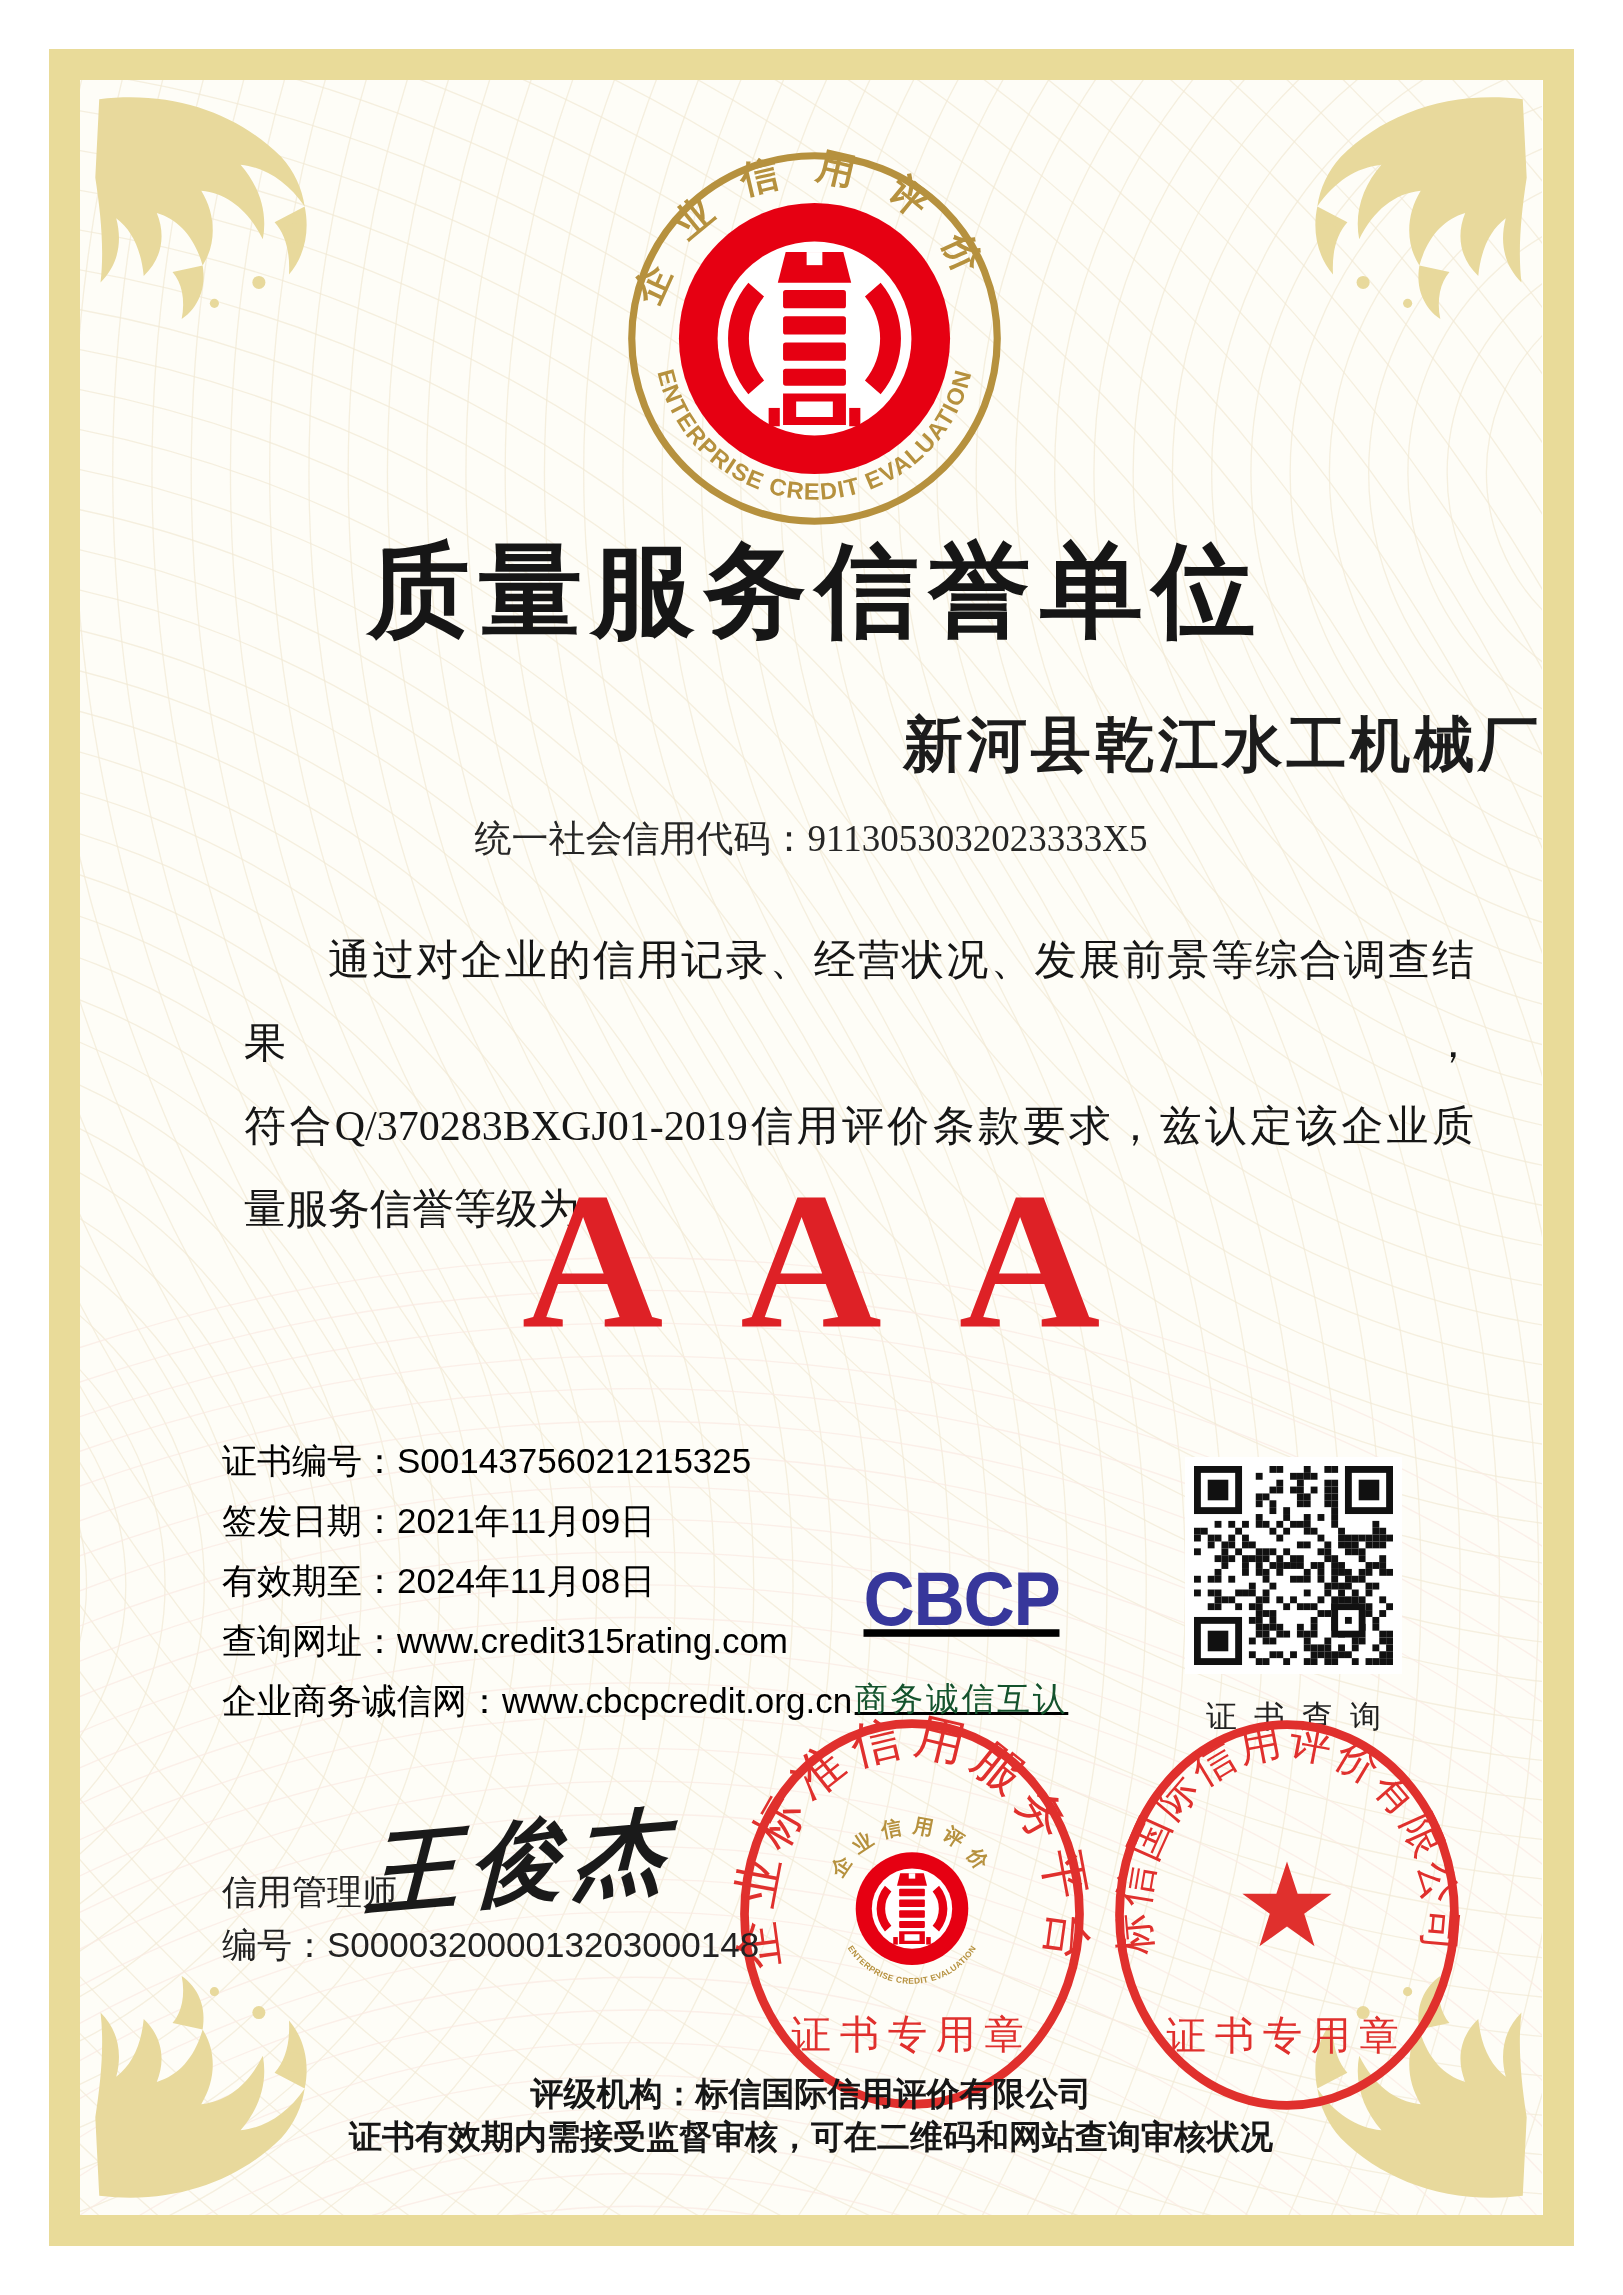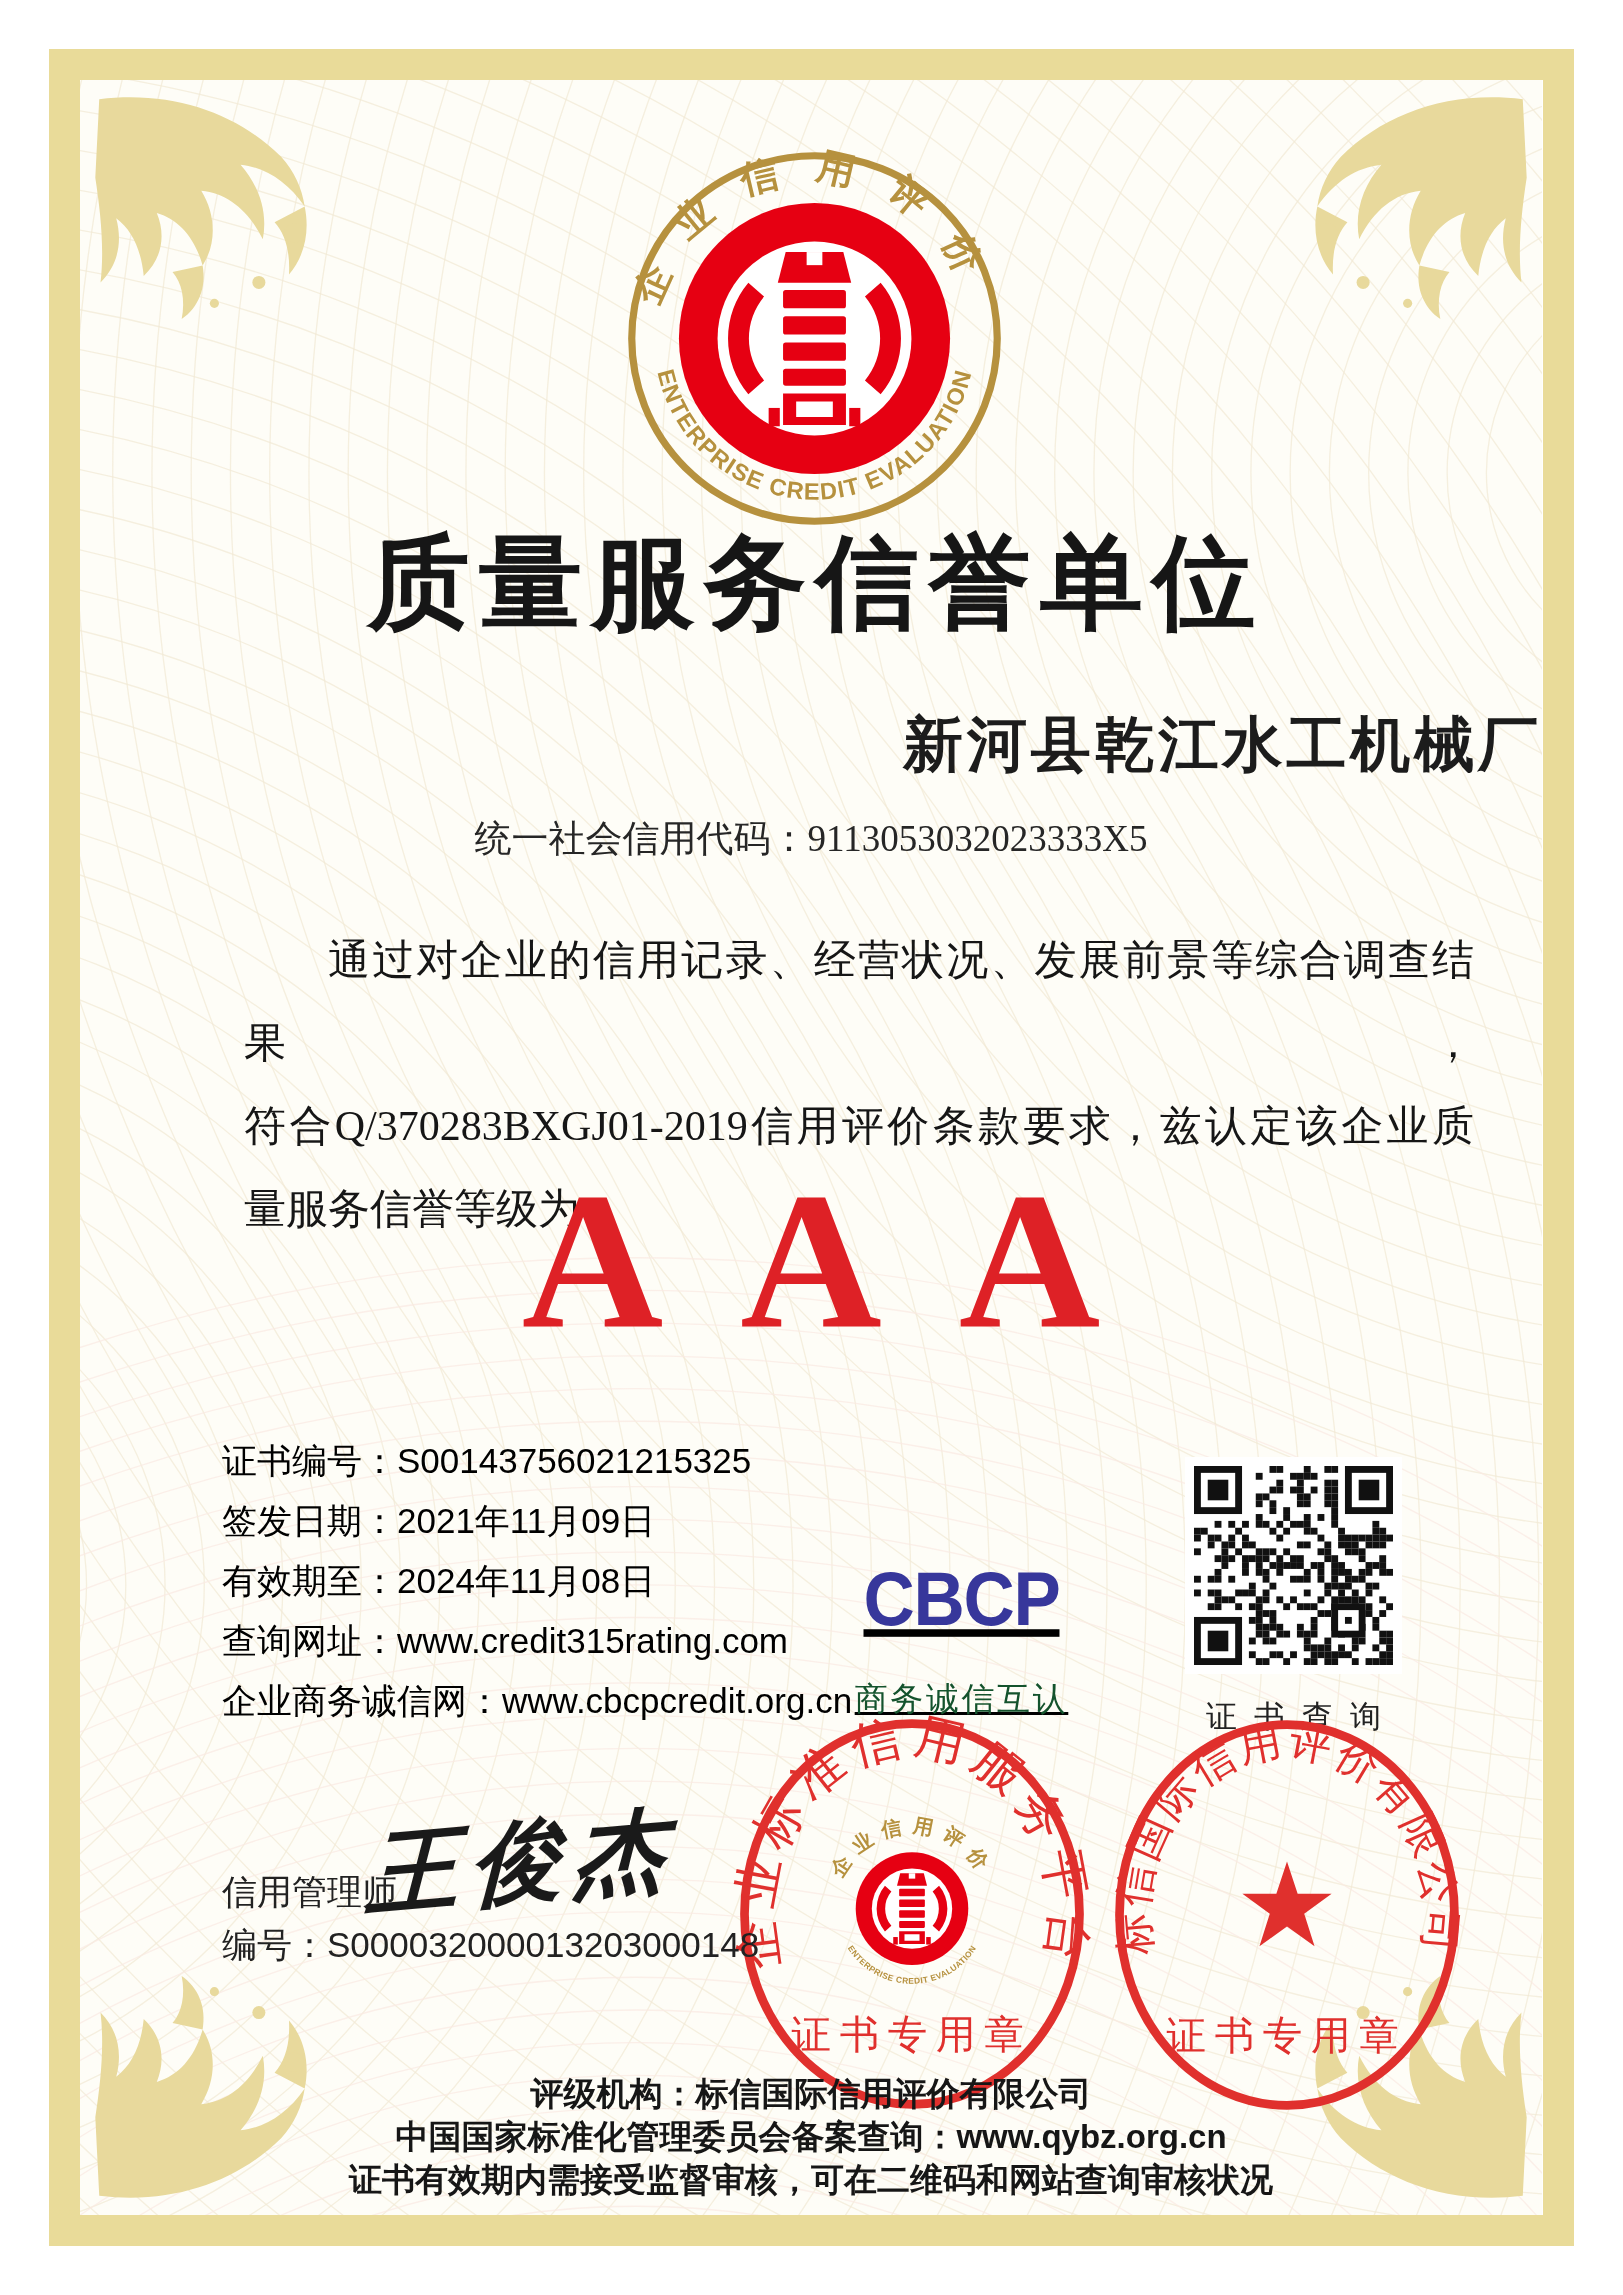--- a/index.html
+++ b/index.html
@@ -26,21 +26,21 @@
   .corner.tl{left:14.4px;top:14.4px;}
   .corner.tr{right:14.4px;top:14.4px;transform:scaleX(-1);}
   .corner.bl{left:14.4px;bottom:14.4px;transform:scaleY(-1);}
   .corner.br{right:14.4px;bottom:14.4px;transform:scale(-1,-1);}
 
   .badge{position:absolute;left:538px;top:62px;}
 
   .cert-title{
     position:absolute;left:0;top:445px;width:100%;
     text-align:center;
-    font-family:Liberation Mono, monospace;
+    font-family:Liberation Sans, sans-serif;
     font-weight:bold;color:#161616;
     font-size:103px;letter-spacing:9.2px;padding-left:9.2px;
     box-sizing:border-box;line-height:131px;
   }
   .company{
     position:absolute;left:0;top:625px;width:100%;
     text-align:right;font-weight:bold;color:#1c1c1c;
     font-size:60px;letter-spacing:3.9px;line-height:79px;
   }
   .code-line{
@@ -695,19 +695,18 @@
     <div class="manager-row">
       <span>信用管理师：</span>
     </div>
     <div class="signature">王俊杰</div>
     <div class="serial-row">
       <span>编号：</span><span>S000032000013203000148</span>
     </div>
 
     <div class="footer">
       <div>评级机构：标信国际信用评价有限公司</div>
-      <div>中国国家标准化管理委员会备案查询：www.qybz.org.cn</div>
       <div>证书有效期内需接受监督审核，可在二维码和网站查询审核状况</div>
     </div>
 
   </div>
 </div>
 
 
 </body></html>

